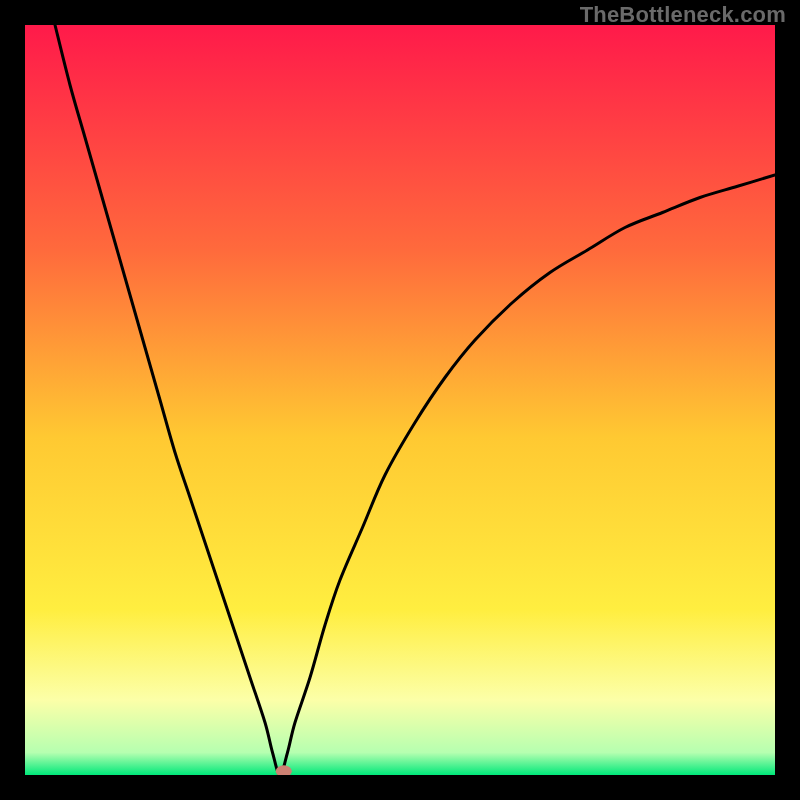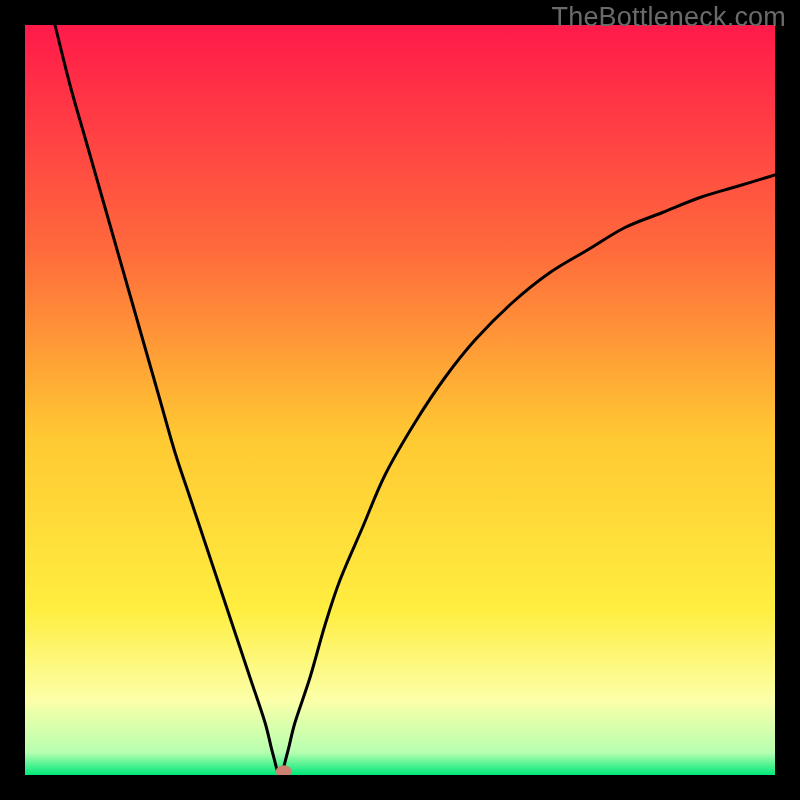--- a/index.html
+++ b/index.html
@@ -16,22 +16,22 @@
     left: 0;
     width: 800px;
     height: 800px;
     background: #000;
   }
   .watermark {
     position: absolute;
     top: 2px;
     right: 14px;
     font-family: Arial, Helvetica, sans-serif;
-    font-size: 27px;
-    font-weight: 400;
+    font-size: 22px;
+    font-weight: 700;
     color: #6a6a6a;
     letter-spacing: 0.2px;
     z-index: 50;
   }
   svg {
     position: absolute;
     top: 25px;
     left: 25px;
     width: 750px;
     height: 750px;

